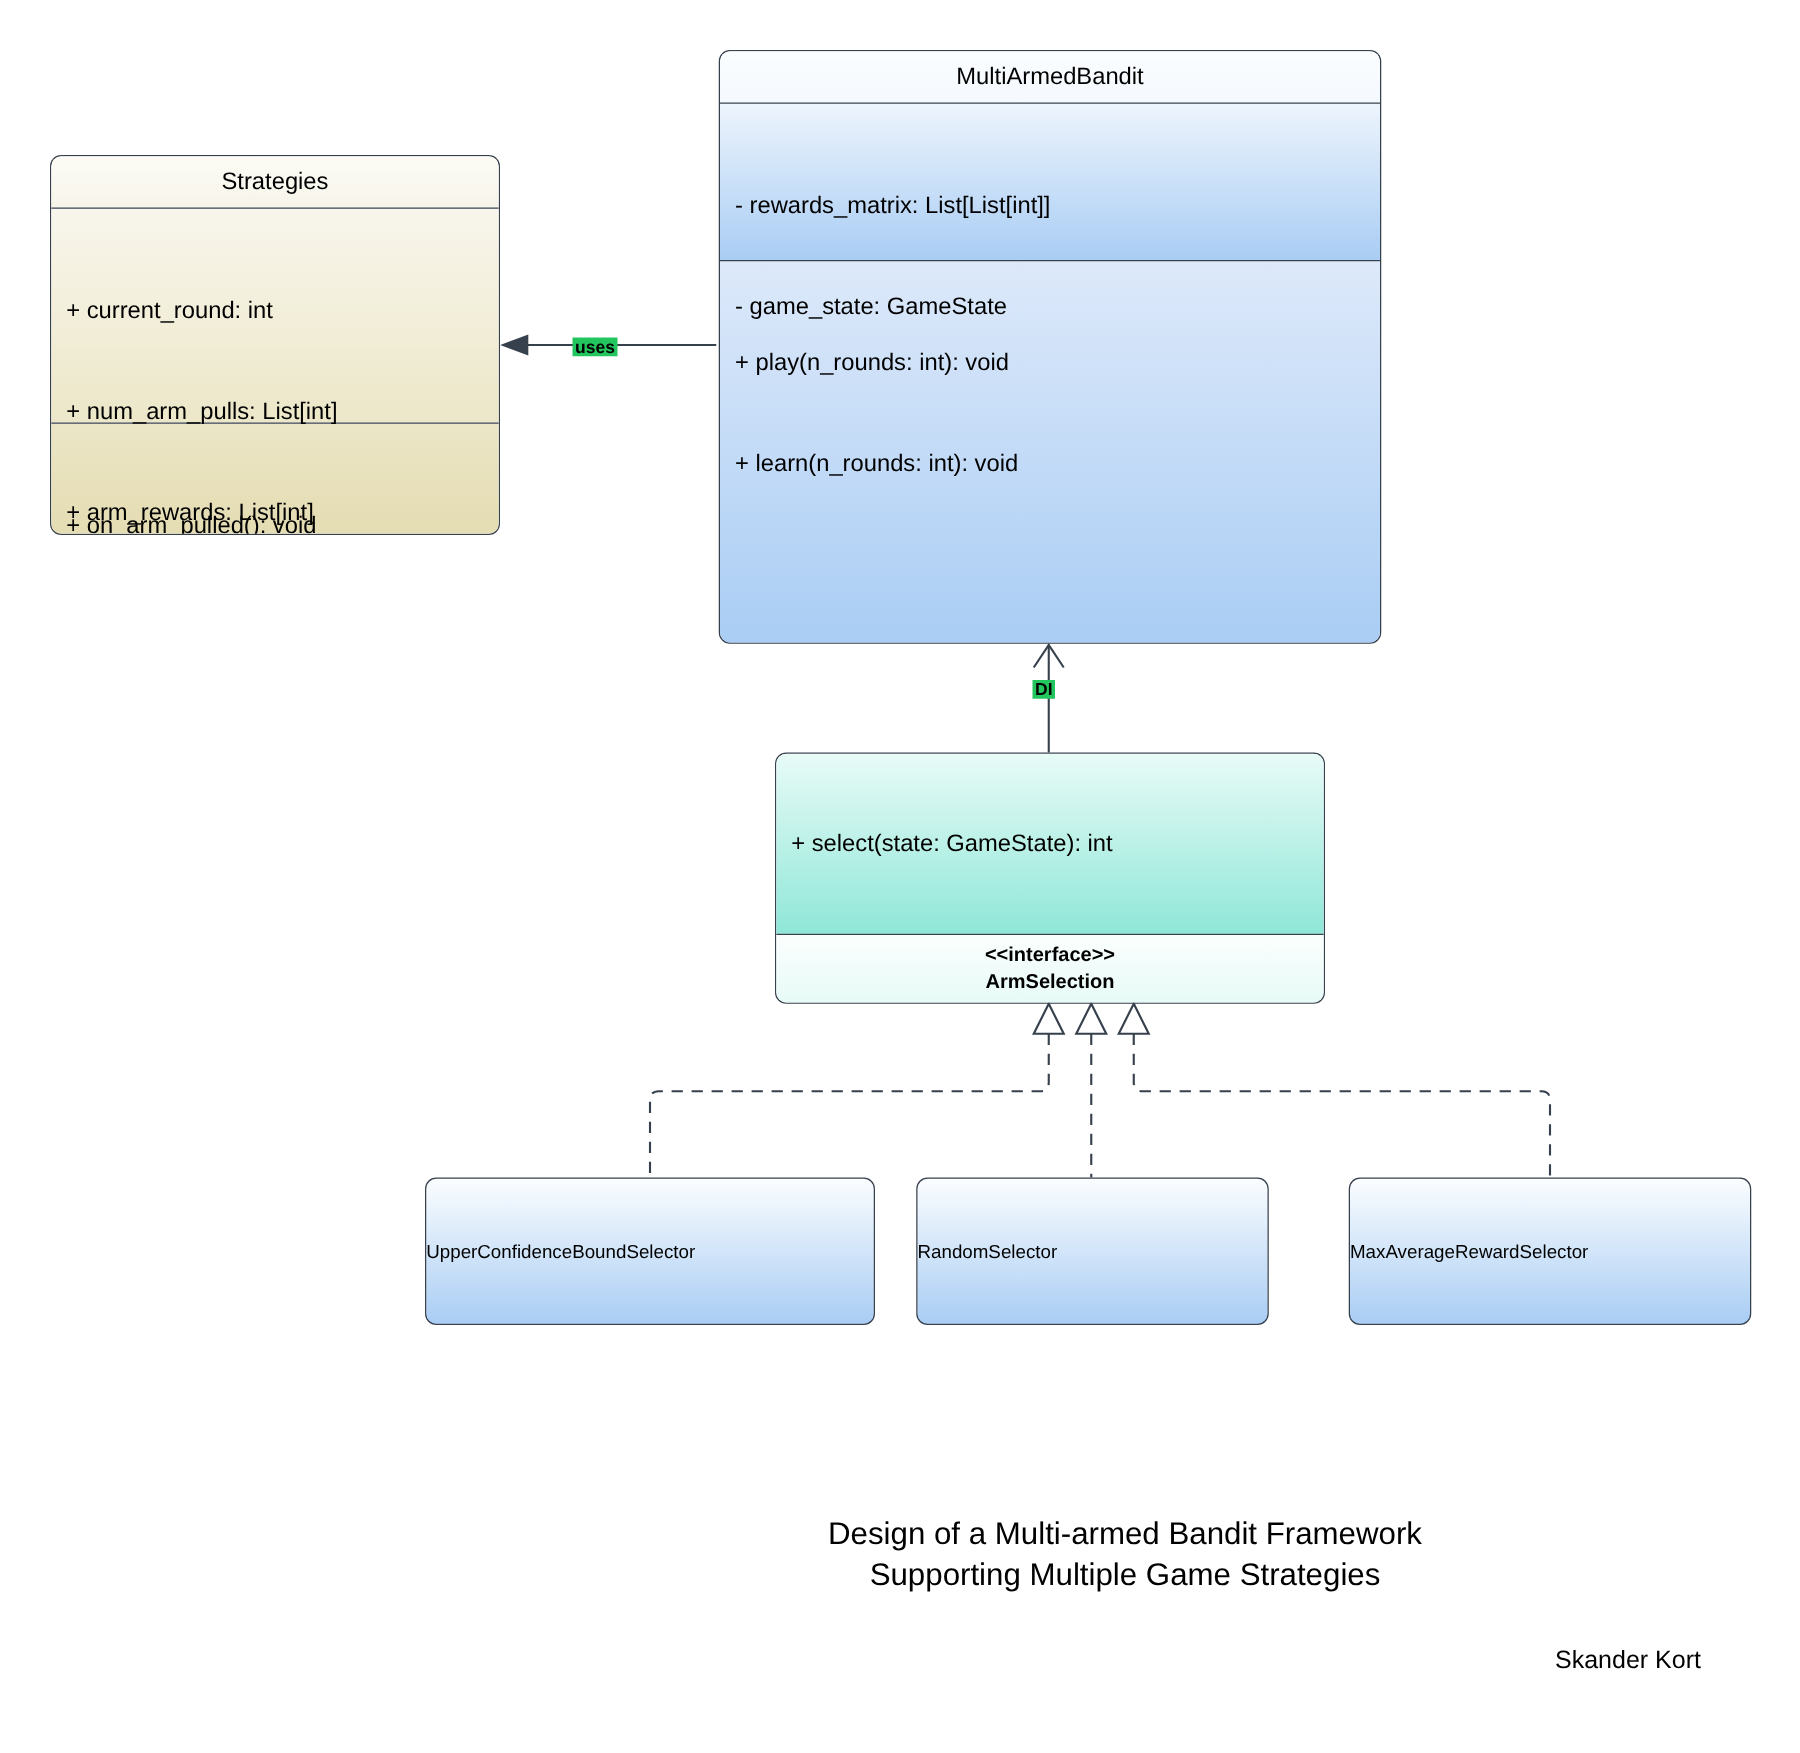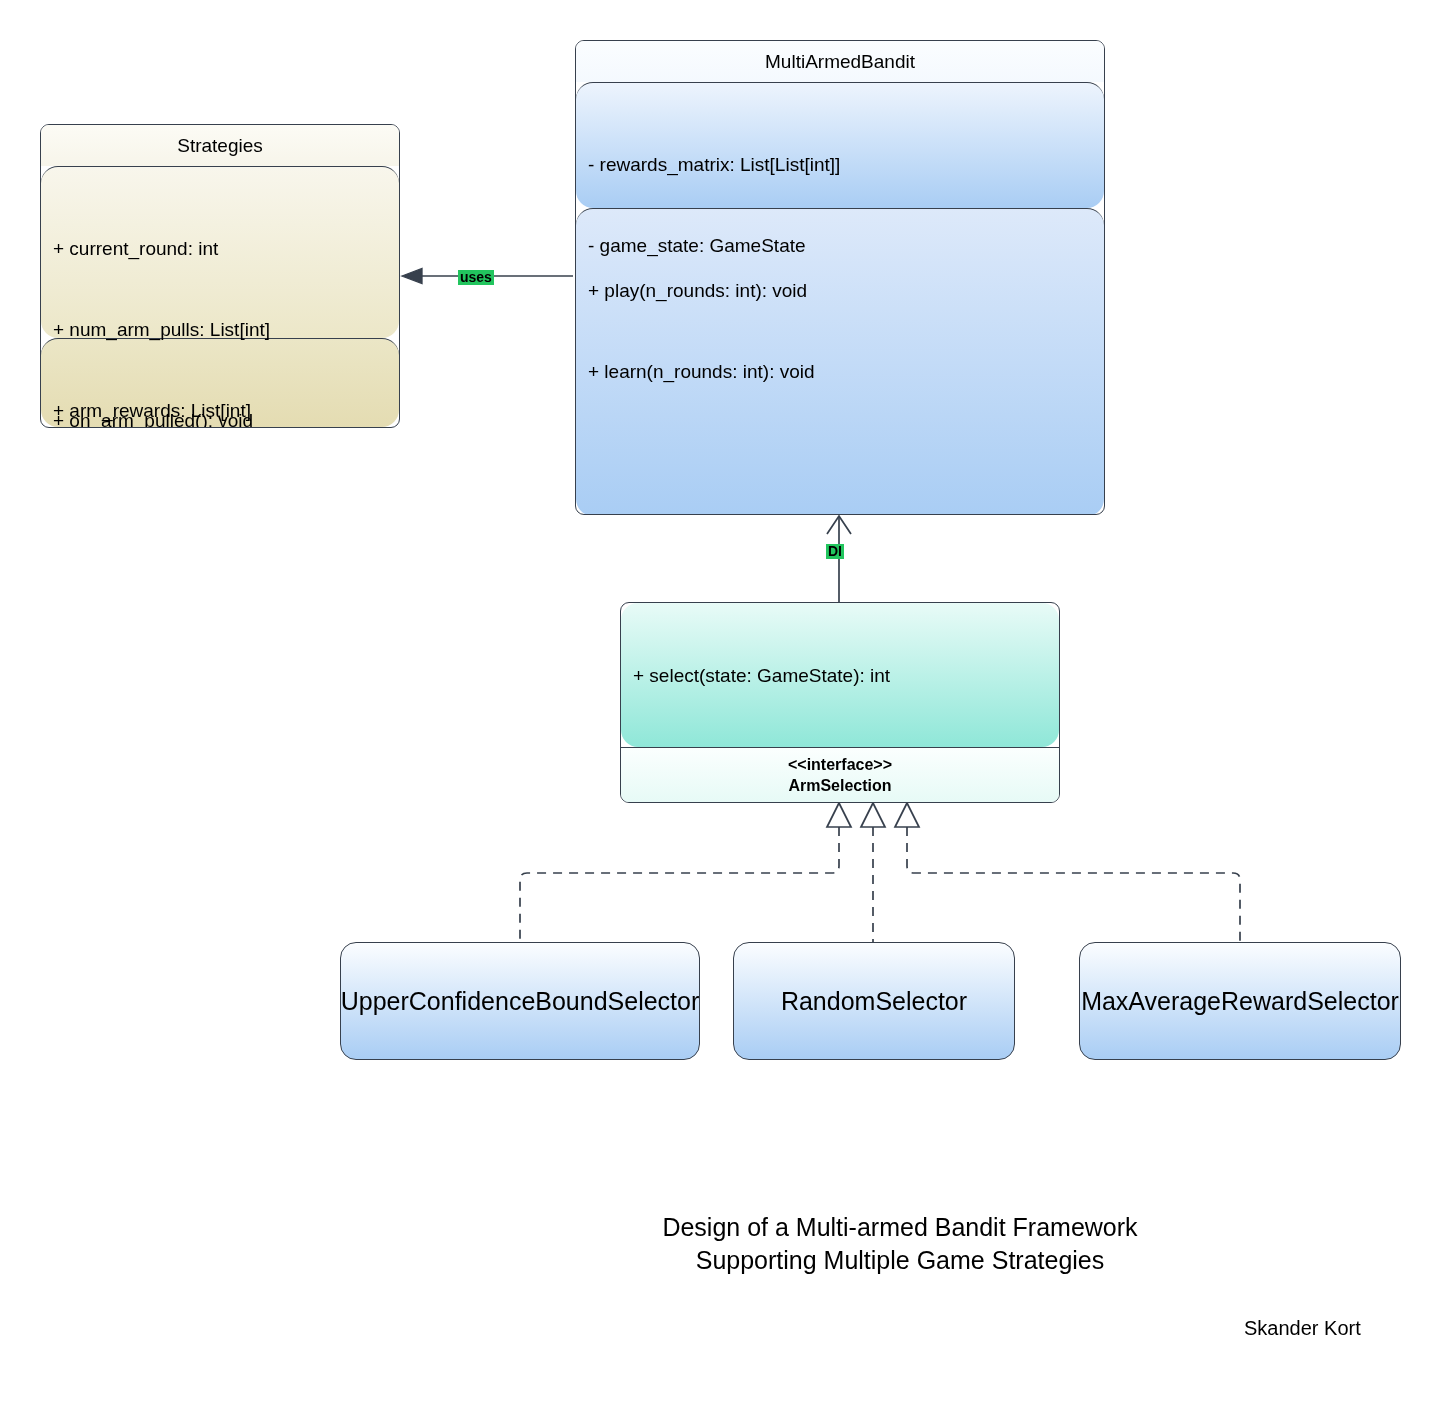--- a/index.html
+++ b/index.html
@@ -54,21 +54,20 @@
     justify-content: center;
     text-align: left;
     font-size: 19px;
     line-height: 1.22;
   }
   .member-sect {
     font-size: 19px;
     line-height: 27px;
     padding: 14px 12px 14px 12px;
     white-space: pre;
-    border-radius: 17px;
   }
   .member-sect .row {
     white-space: pre;
   }
   .member-sect .gap {
     height: 27px;
   }
 
   
   .blue .title-sect {
@@ -97,25 +96,24 @@
     line-height: 1.3;
   }
   .teal .body-sect {
     background: linear-gradient(to bottom, #e8fbf7 0%, #8fe7d8 100%);
   }
 
   
   .leaf {
     display: flex;
     align-items: center;
-    justify-content: center;
+    justify-content: flex-start;
     text-align: center;
-    font-size: 25px;
+    font-size: 15px;
     background: linear-gradient(to bottom, #fbfdff 0%, #a9cdf4 100%);
-    border-radius: 16px;
   }
 
   
   .edge-label {
     position: absolute;
     font-size: 14px;
     font-weight: bold;
     background: #22c55e;
     padding: 0 2px;
     white-space: nowrap;

